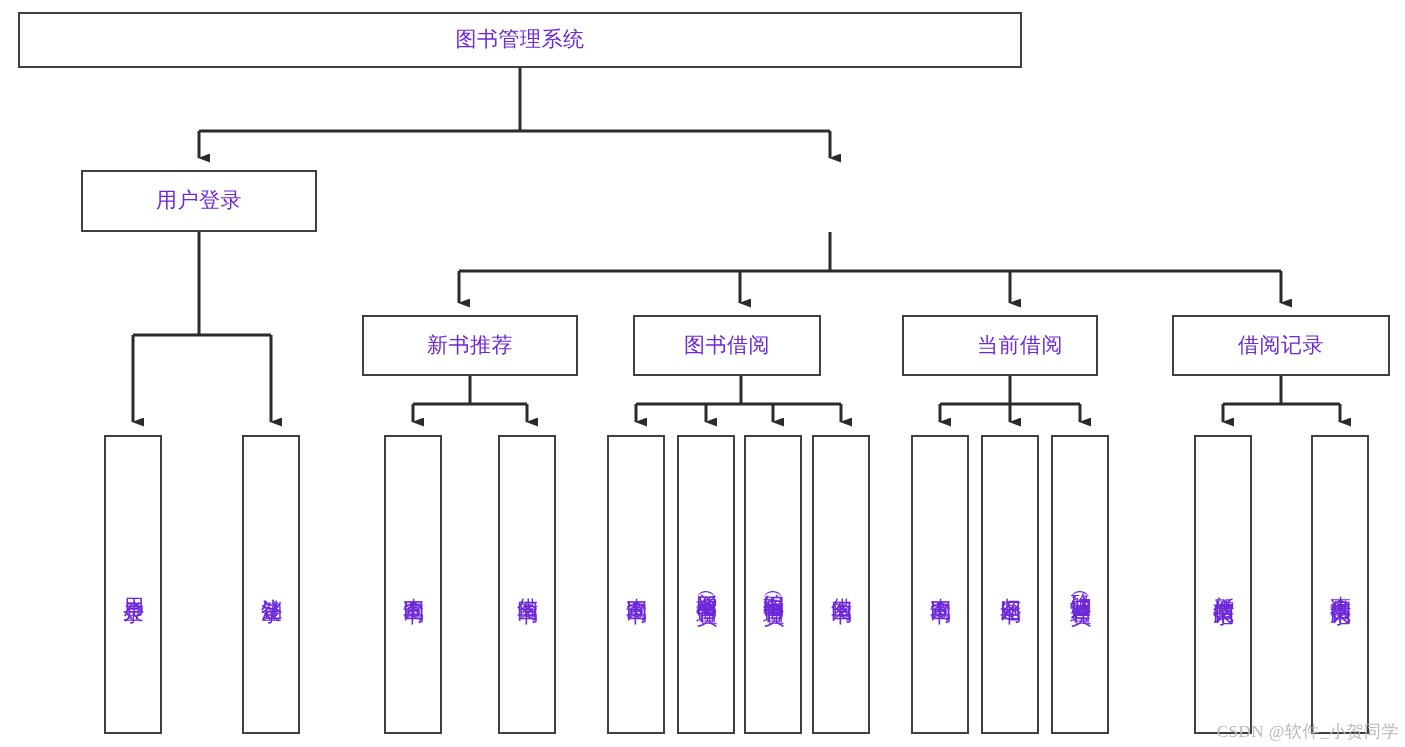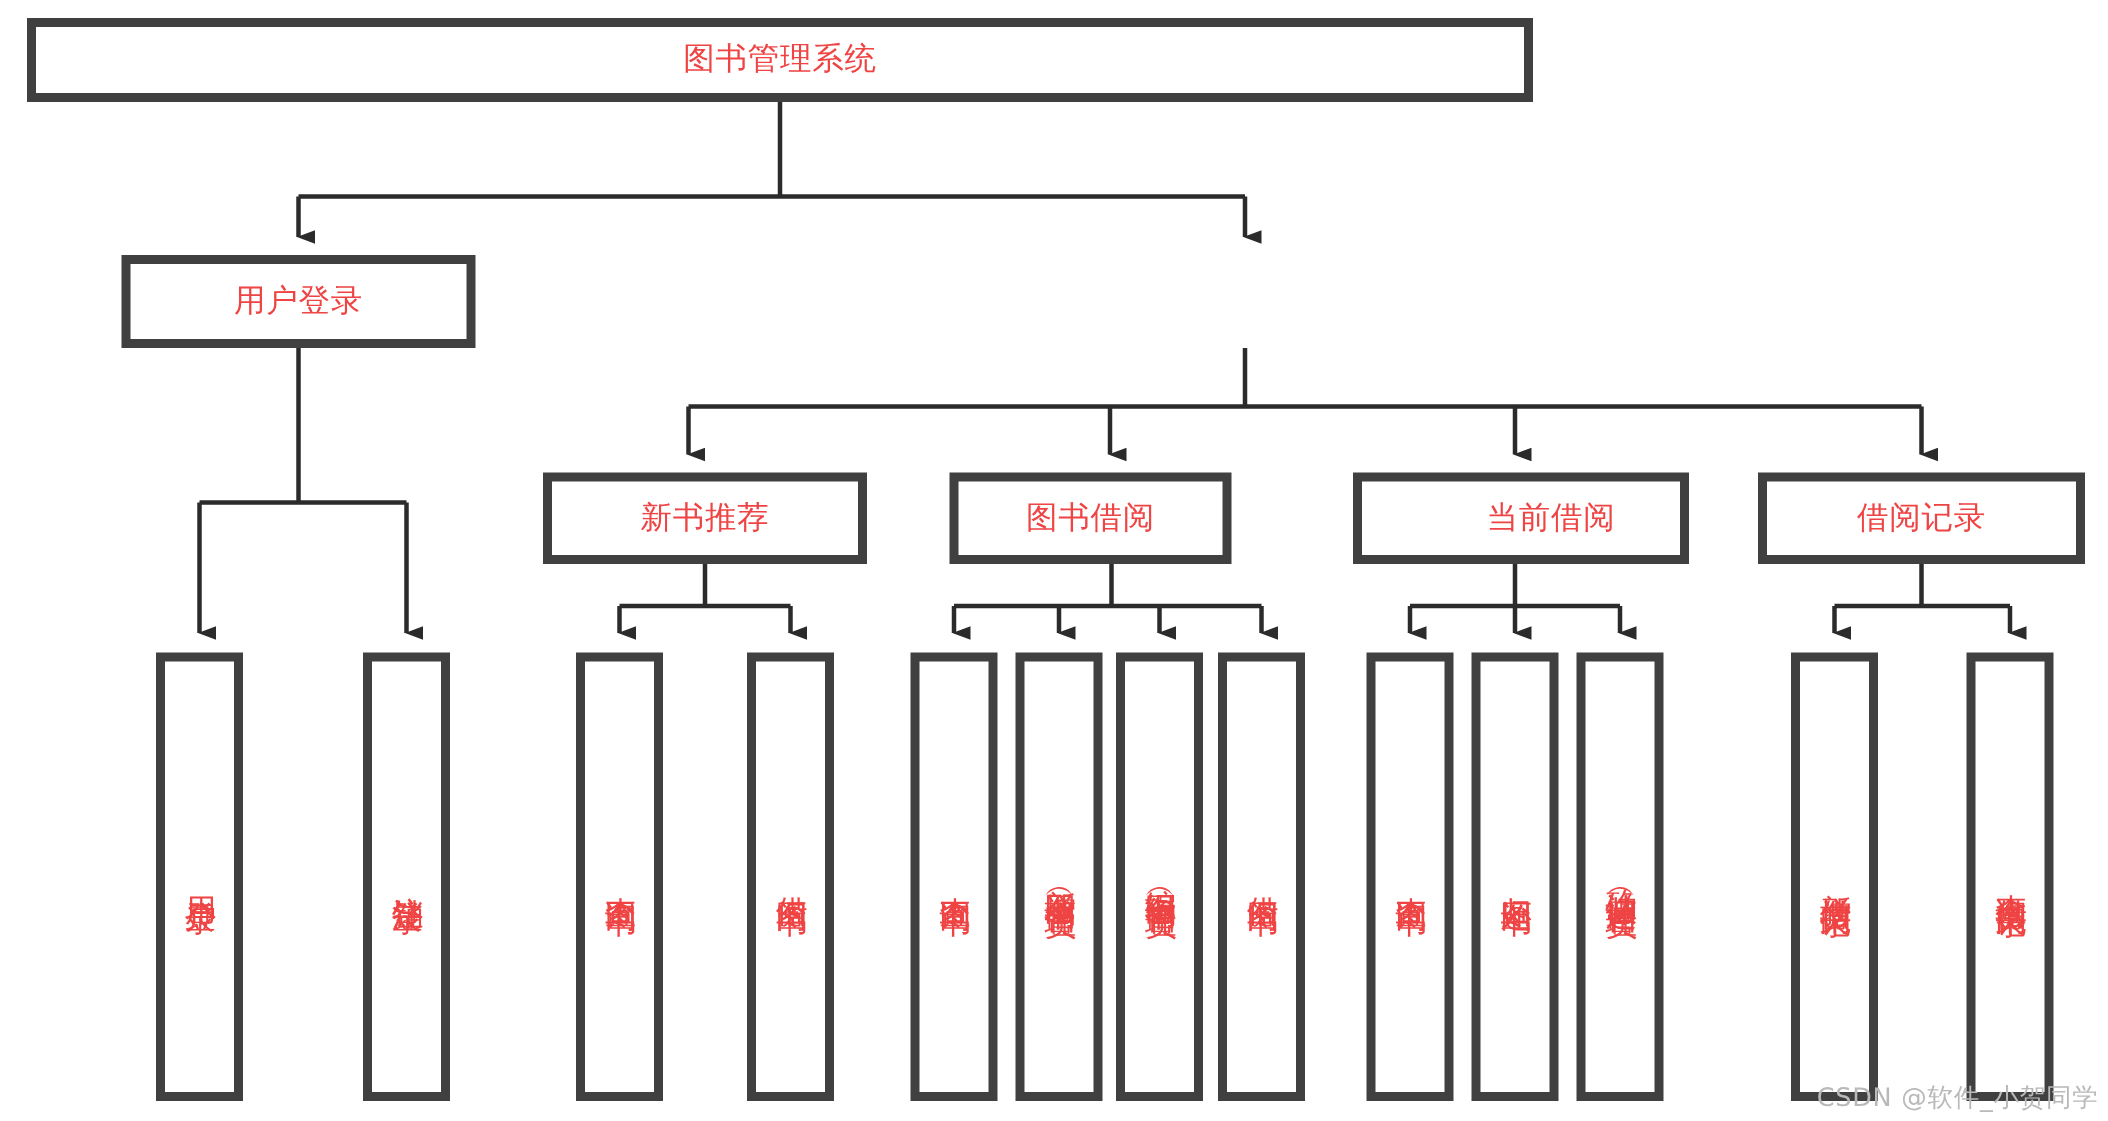--- a/index.html
+++ b/index.html
@@ -22,26 +22,26 @@
     position: absolute;
     left: 0;
     top: 0;
     width: 1405px;
     height: 747px;
     pointer-events: none;
   }
   .node {
     position: absolute;
     box-sizing: border-box;
-    border: 6px solid #404040;
+    border: 2px solid #404040;
     background: #ffffff;
     display: flex;
     align-items: center;
     justify-content: center;
-    color: #ef4444;
+    color: #6d28d9;
   }
   .node .label {
     display: block;
     text-align: center;
     letter-spacing: 0.5px;
   }
   .node.horiz .label {
     font-size: 21px;
     line-height: 1.2;
     white-space: nowrap;
@@ -62,20 +62,21 @@
   }
   .watermark {
     position: absolute;
     right: 6px;
     bottom: 4px;
     font-size: 17px;
     color: #b9b9b9;
     letter-spacing: 0.5px;
     white-space: nowrap;
     user-select: none;
+    font-family: Liberation Serif, serif;
   }
 </style>
 </head>
 <body>
 
 <div id="canvas">
 
   <svg class="connectors" viewBox="0 0 1405 747" xmlns="http://www.w3.org/2000/svg">
     <defs>
       <marker id="arrow" markerWidth="10" markerHeight="12" refX="4.5" refY="11" orient="auto" markerUnits="userSpaceOnUse">
@@ -134,21 +135,21 @@
   <div class="node horiz" style="left:81px; top:170px; width:236px; height:62px;">
     <span class="label">用户登录</span>
   </div>
 
   <div class="node horiz" style="left:362px; top:315px; width:216px; height:61px;">
     <span class="label">新书推荐</span>
   </div>
   <div class="node horiz" style="left:633px; top:315px; width:188px; height:61px;">
     <span class="label">图书借阅</span>
   </div>
-  <div class="node horiz" style="left:902px; top:315px; width:224px; height:61px;padding-left:40px;">
+  <div class="node horiz" style="left:902px; top:315px; width:196px; height:61px;padding-left:40px;">
     <span class="label">当前借阅</span>
   </div>
   <div class="node horiz" style="left:1172px; top:315px; width:218px; height:61px;align-items:center;">
     <span class="label">借阅记录</span>
   </div>
 
   <div class="node vert" style="left:104px; top:435px; width:58px; height:299px;">
     <span class="label">用户登录</span>
   </div>
   <div class="node vert" style="left:242px; top:435px; width:58px; height:299px;">

